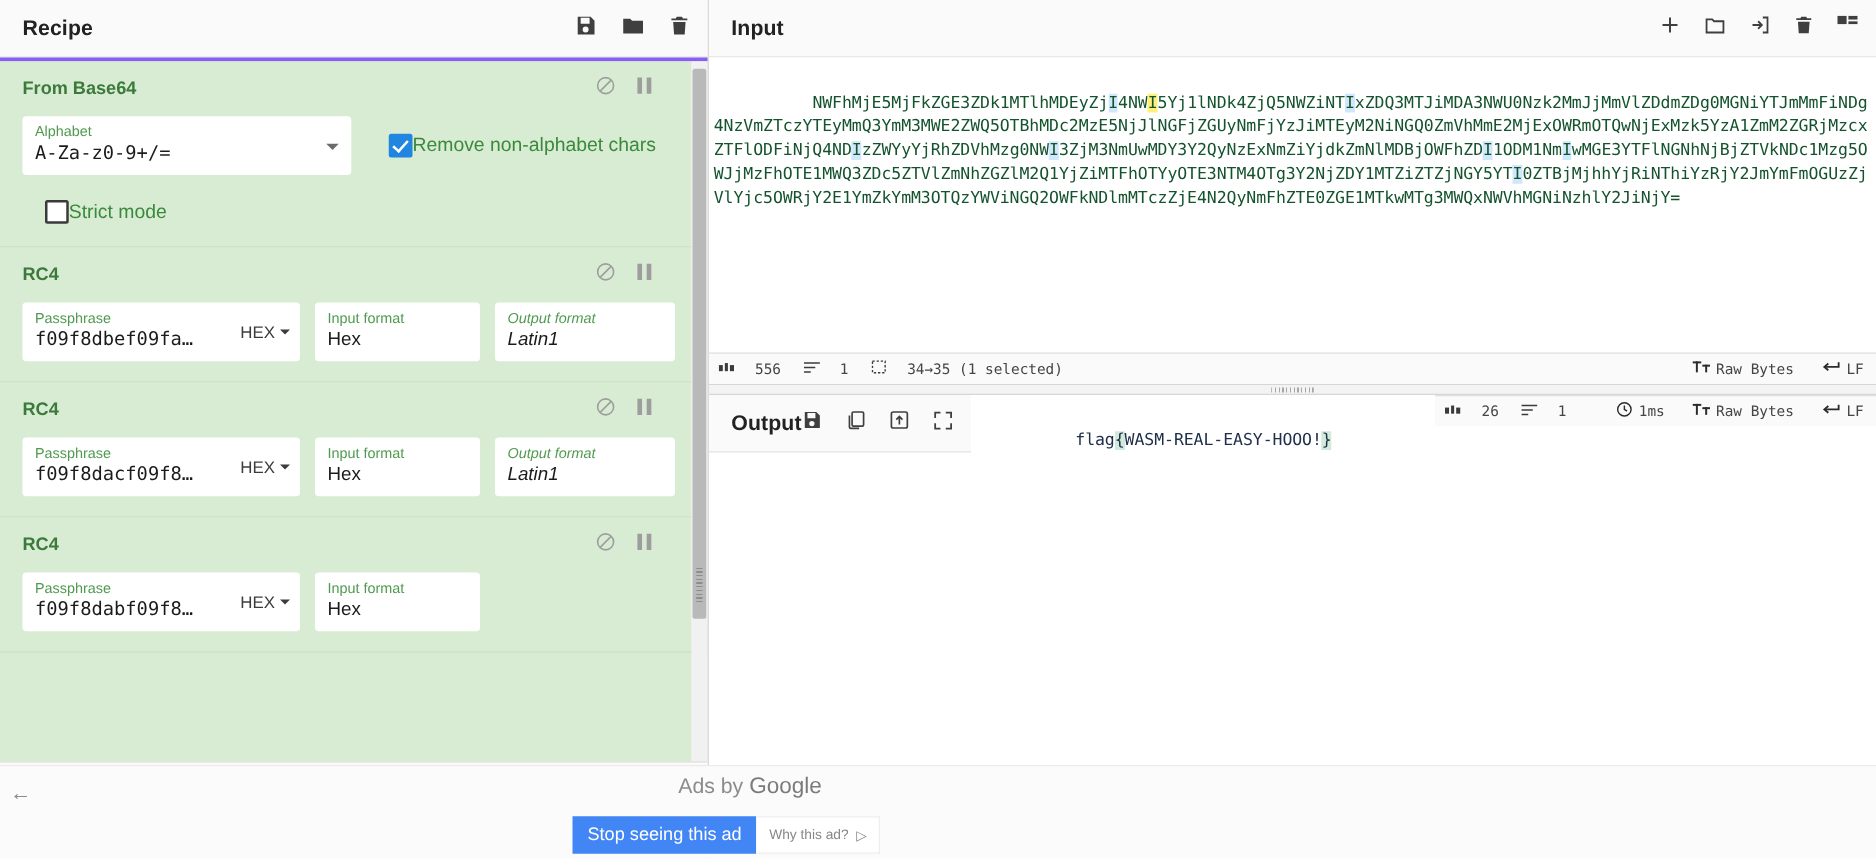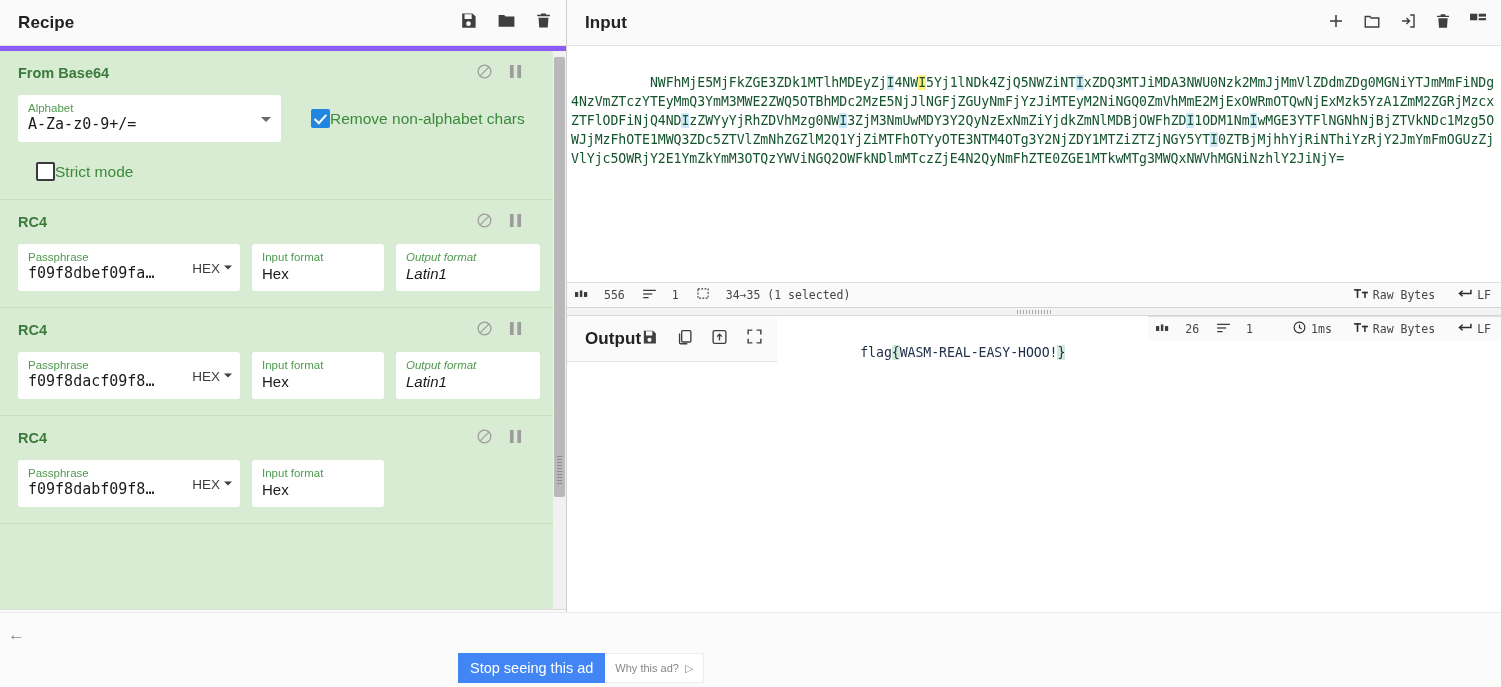--- a/index.html
+++ b/index.html
@@ -31,21 +31,21 @@
   }
   .pane-title .spacer { flex: 1; }
   .title-icons { display: flex; align-items: center; gap: 18px; }
   .title-icons .ic { cursor: pointer; display: block; color: #3f3f3f; }
 
   .recipe-list {
     flex: 1 1 auto;
     background: #d8ecd3;
     position: relative;
     overflow: hidden;
-    border-top: 5px solid #8b5cf6;
+    border-top: 3px solid #8b5cf6;
   }
   .op {
     background: #d8ecd3;
     border-bottom: 1px solid #c7dfc2;
     padding: 8px 14px 16px 18px;
     position: relative;
   }
   .op-head {
     display: flex; align-items: center;
     height: 28px;
@@ -625,20 +625,23 @@
               </svg>
           </span>
           <span>LF</span>
         </span>
       </div>
     </div>
   </div>
 
   <div class="ad-strip">
     <span class="ad-left-arrow">←</span>
+    <div class="ad-by">
+      <span>Ads by </span><span class="g">Google</span>
+    </div>
     <div class="ad-btns">
       <div class="ad-stop">Stop seeing this ad</div>
       <div class="ad-why">
         <span>Why this ad?</span>
         <span>▷</span>
       </div>
     </div>
   </div>
 
   <div class="left-bottom-blank"></div>

